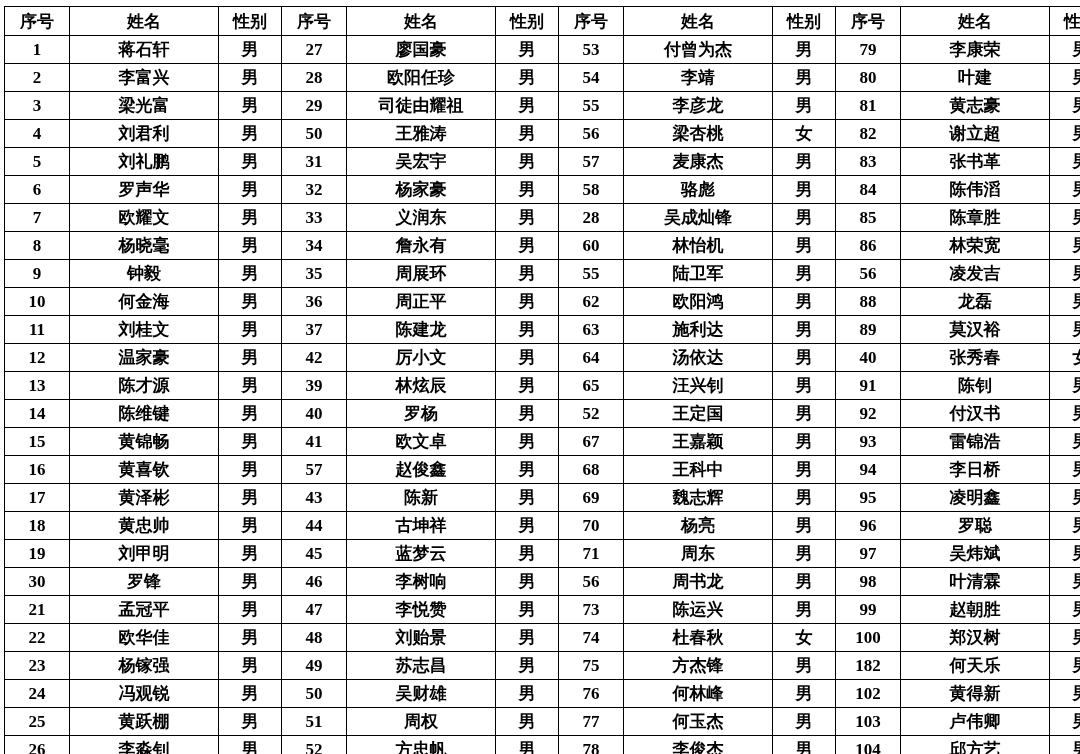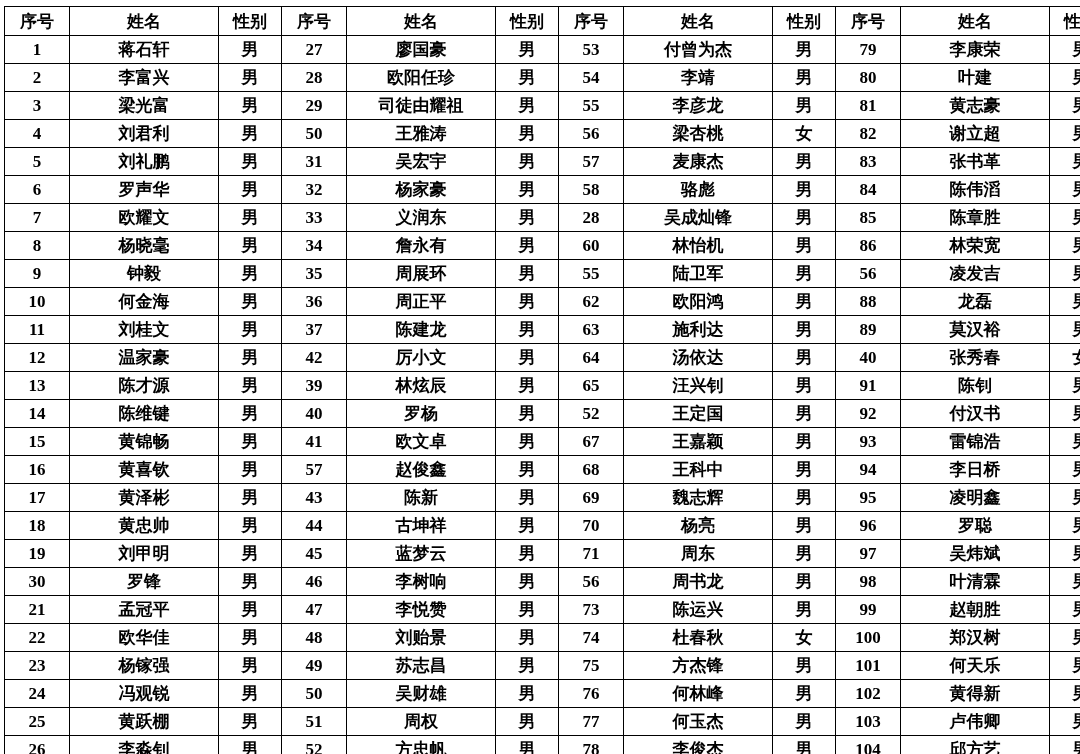--- a/index.html
+++ b/index.html
@@ -377,21 +377,21 @@
         <tr>
           <td class="col-id">23</td>
           <td class="col-name">杨镓强</td>
           <td class="col-sex">男</td>
           <td class="col-id">49</td>
           <td class="col-name">苏志昌</td>
           <td class="col-sex">男</td>
           <td class="col-id">75</td>
           <td class="col-name">方杰锋</td>
           <td class="col-sex">男</td>
-          <td class="col-id">101</td>
+          <td class="col-id">182</td>
           <td class="col-name">何天乐</td>
           <td class="col-sex">男</td>
         </tr>
         <tr>
           <td class="col-id">24</td>
           <td class="col-name">冯观锐</td>
           <td class="col-sex">男</td>
           <td class="col-id">50</td>
           <td class="col-name">吴财雄</td>
           <td class="col-sex">男</td>

